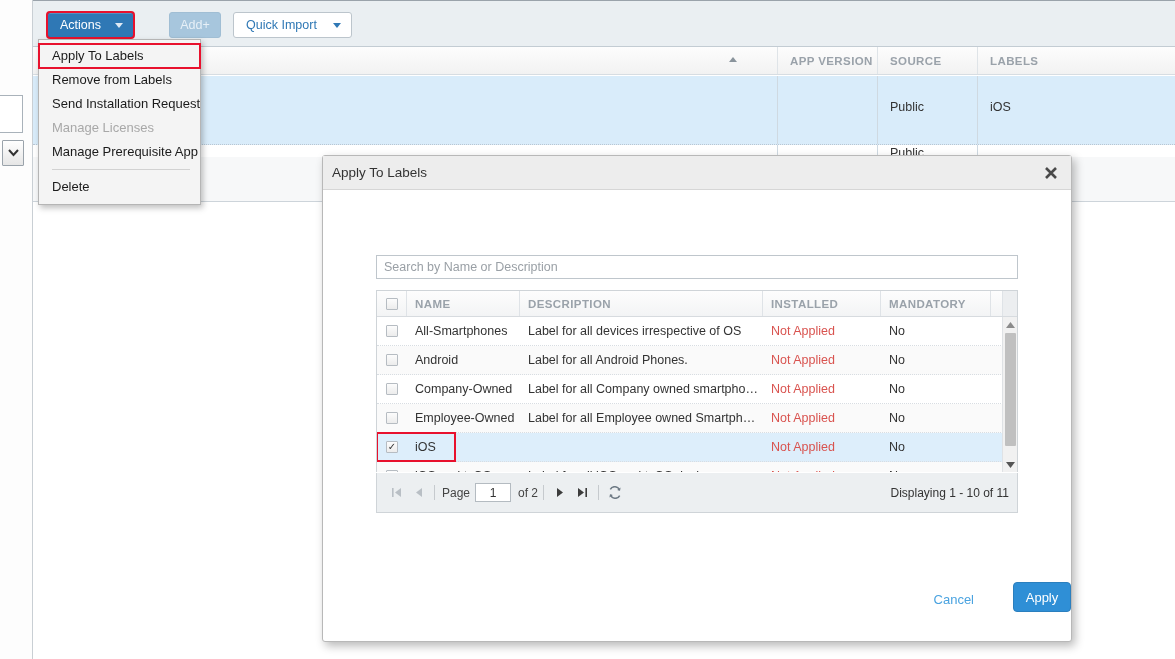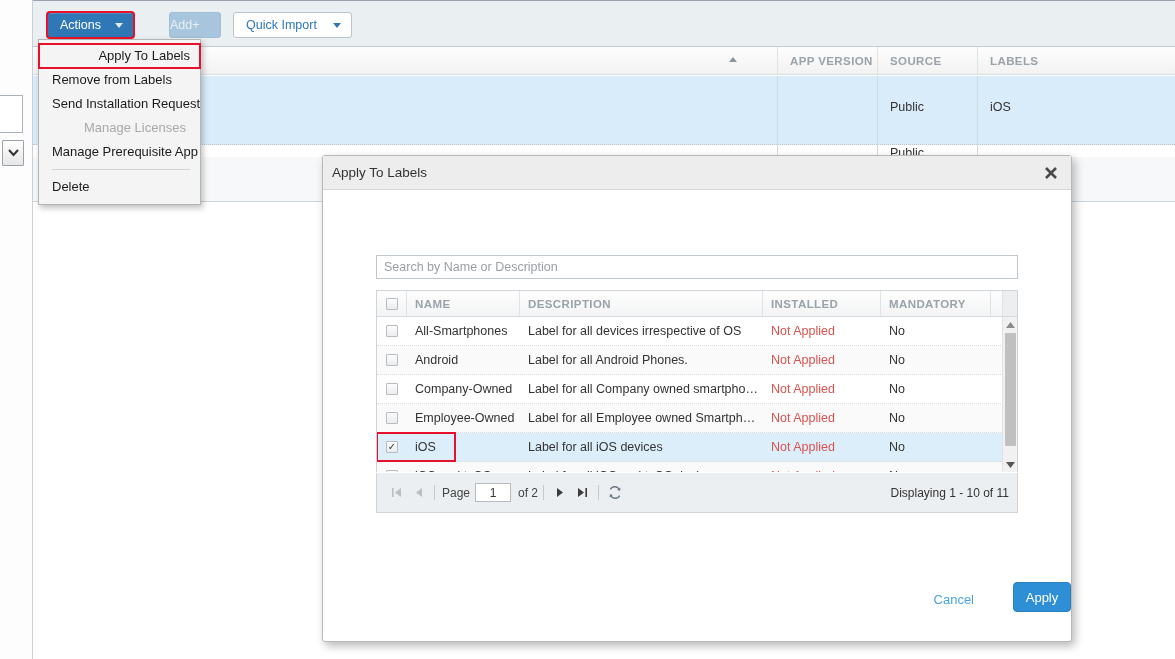--- a/index.html
+++ b/index.html
@@ -45,27 +45,27 @@
     position:absolute; left:14px; top:11px; height:26px;
     padding:0 10px 0 12px;
     background:#2f78b5;
     border:1px solid #25669e; border-radius:3px;
     color:#ffffff; font-size:12.5px;
     display:flex; align-items:center; gap:14px;
     cursor:pointer;
     box-shadow: inset 0 1px 0 rgba(255,255,255,.18);
   }
   .btn-actions .caret { width:0;height:0;border-left:4px solid transparent;border-right:4px solid transparent;border-top:5px solid #dfeaf4; }
-  .hl-red { outline:2px solid #e8112d; outline-offset:-1px;text-align:right; }
+  .hl-red { outline:2px solid #e8112d; outline-offset:-1px; }
 
   .btn-add {
     position:absolute; left:136px; top:11px; width:52px; height:26px;
     background:#a7c6dd; border:1px solid #a0bed4; border-radius:3px;
     color:#e7f0f7; font-size:12.5px;
-    display:flex; align-items:center; justify-content:flex-start;
+    display:flex; align-items:center; justify-content:center;
     cursor:default;
   }
   .btn-quick {
     position:absolute; left:200px; top:11px; height:26px;
     padding:0 10px 0 12px;
     background:#ffffff; border:1px solid #bcc5cc; border-radius:3px;
     color:#2f78b5; font-size:12.5px;
     display:flex; align-items:center; gap:16px; cursor:pointer;
   }
   .btn-quick .caret { width:0;height:0;border-left:4px solid transparent;border-right:4px solid transparent;border-top:5px solid #2f78b5; }
@@ -122,21 +122,21 @@
     box-shadow: 2px 3px 6px rgba(0,0,0,.25);
     padding:4px 0 5px 0;
     z-index:40;
   }
   .menu-item {
     height:24px; line-height:24px;
     padding:0 10px 0 13px;
     font-size:13px; color:#1b1b1b;
     white-space:nowrap; cursor:pointer;
   }
-  .menu-item.disabled { color:#a8a8a8; cursor:default;margin-left:32px; }
+  .menu-item.disabled { color:#a8a8a8; cursor:default; }
   .menu-item.highlighted { position:relative; }
   .menu-sep { height:1px; background:#d2d2d2; margin:5px 10px 5px 13px; }
 
   
   .modal {
     position:absolute; left:322px; top:155px; width:750px; height:487px;
     background:#ffffff;
     border:1px solid #b8b8b8;
     border-radius:3px;
     box-shadow: 3px 4px 10px rgba(0,0,0,.28);
@@ -441,21 +441,20 @@
             <div class="mcell c-desc">Label for all Employee owned Smartph…</div>
             <div class="mcell c-inst">Not Applied</div>
             <div class="mcell c-mand">No</div>
           </div>
 
           <div class="mrow sel">
             <div class="mcell c-chk hl-red" style="width:78px;left:0;justify-content:flex-start;padding-left:9px;">
               <span class="cbx">✓</span>
             </div>
             <div class="mcell c-name">iOS</div>
-            <div class="mcell c-desc">Label for all iOS devices</div>
             <div class="mcell c-inst">Not Applied</div>
             <div class="mcell c-mand">No</div>
           </div>
 
           <div class="mrow alt">
             <div class="mcell c-chk">
               <span class="cbx"></span>
             </div>
             <div class="mcell c-name">iOS and tvOS</div>
             <div class="mcell c-desc">Label for all iOS and tvOS devices.</div>

